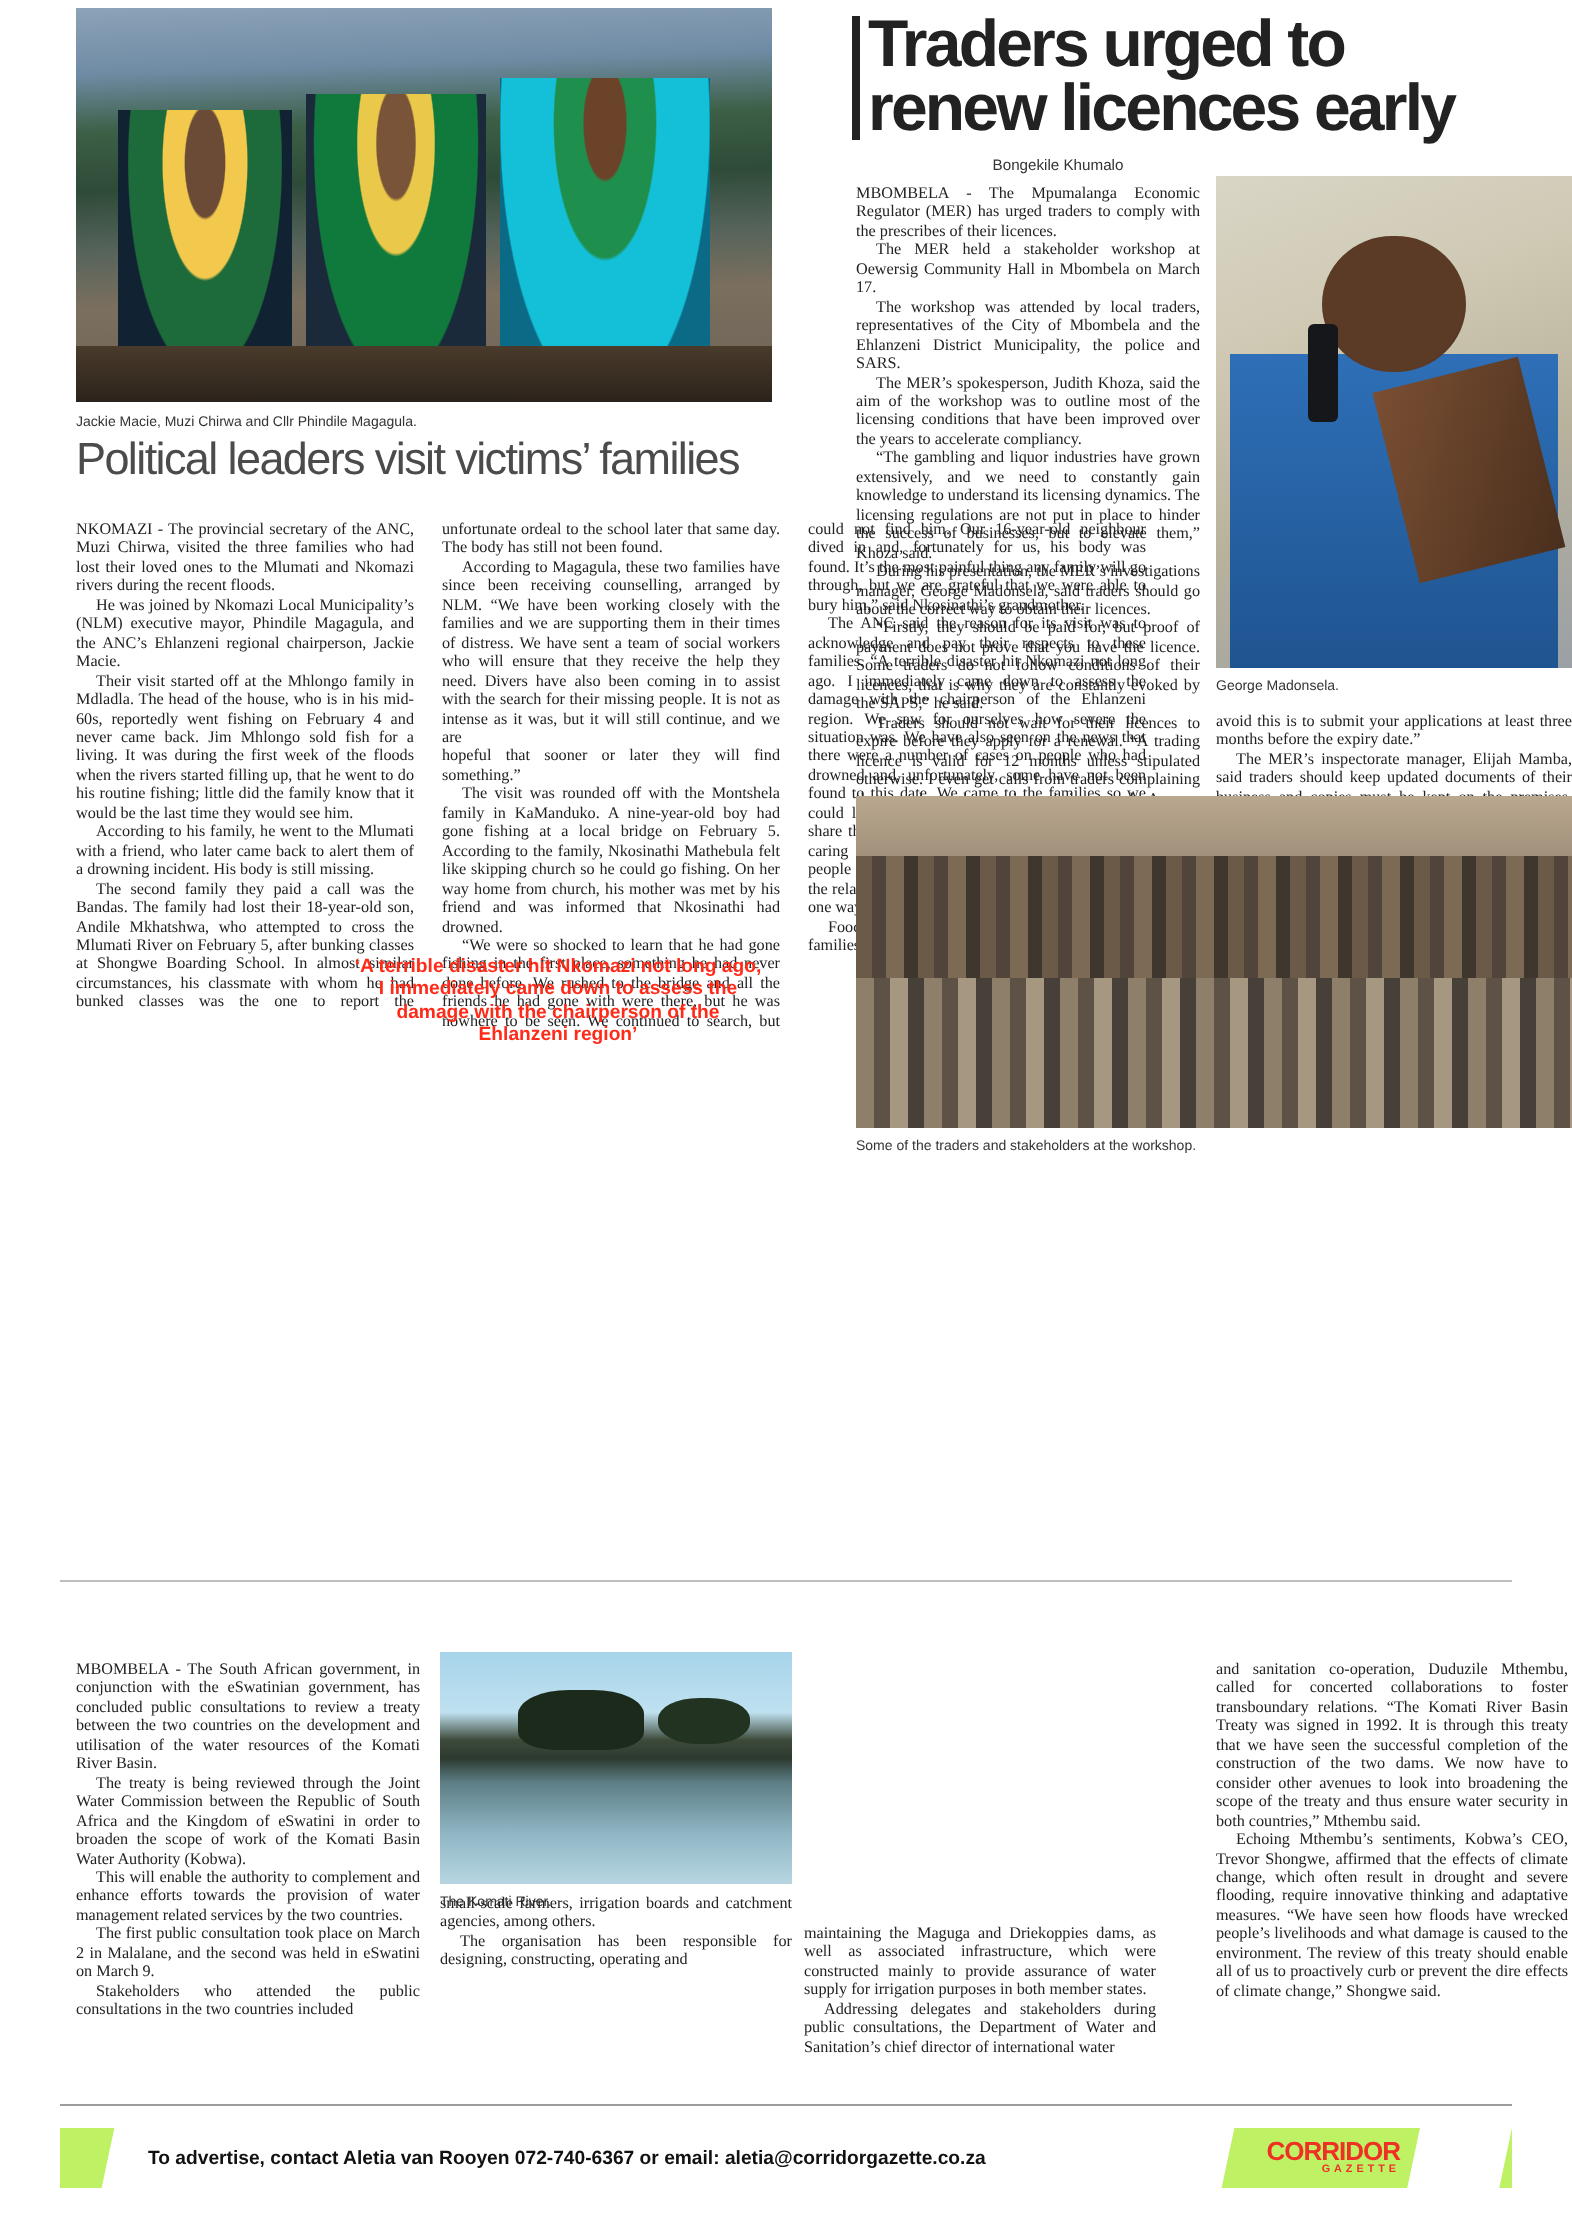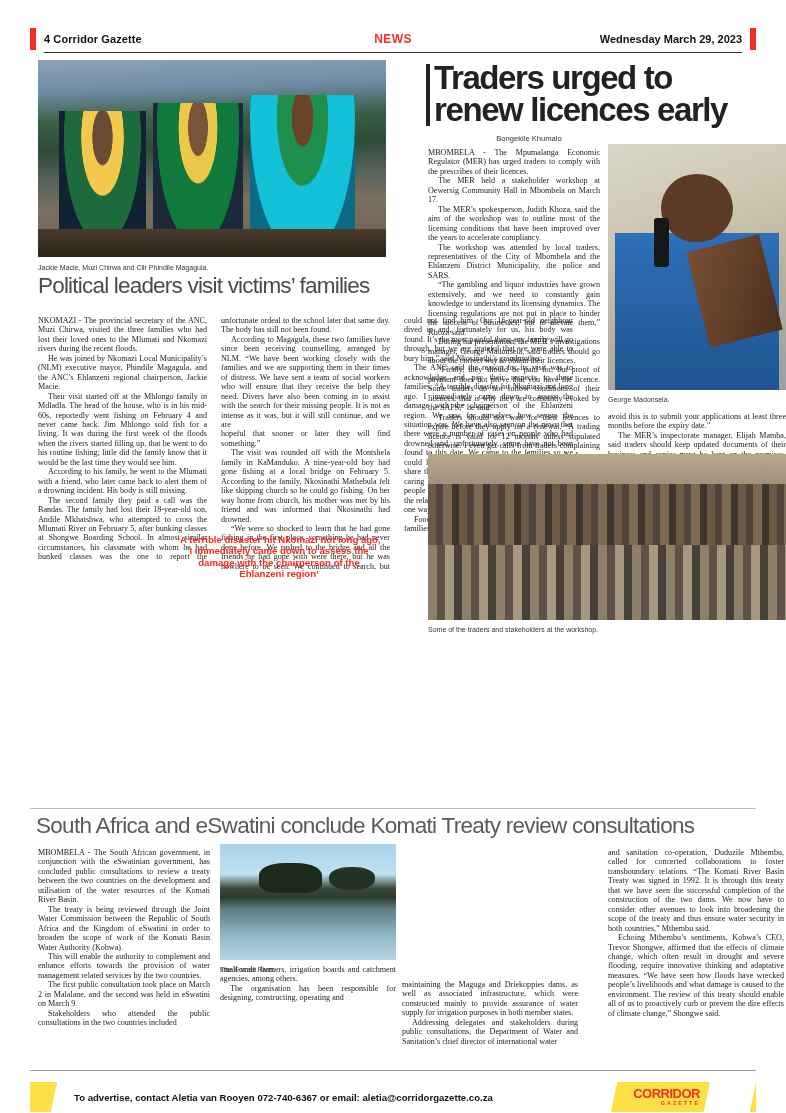--- a/index.html
+++ b/index.html
@@ -129,21 +129,21 @@
   .kphoto .tree2{position:absolute;left:62%;top:20%;width:26%;height:20%;background:#223322;border-radius:45%;}
   .kphoto-cap{position:absolute;left:220px;top:940px;width:176px;}
   .story3b{position:absolute;left:220px;top:943px;width:176px;height:80px;}
   .story3c{position:absolute;left:402px;top:958px;width:176px;height:80px;}
   .story3d{position:absolute;left:584px;top:826px;width:176px;height:212px;margin-left:24px;}
 
   
   .footer-rule{position:absolute;left:30px;right:30px;top:1048px;height:1px;background:#9c9c9c;}
   .footer{
     position:absolute;left:30px;top:1060px;width:726px;height:30px;
-    background:#fde047;display:flex;align-items:center;overflow:hidden;
+    background:#bef264;display:flex;align-items:center;overflow:hidden;
   }
   .footer .slab{
     position:absolute;left:24px;top:0;width:560px;height:30px;background:#ffffff;
     transform:skewX(-12deg);
   }
   .footer .ftext{
     position:absolute;left:44px;top:0;height:30px;display:flex;align-items:center;
     font-family:"Liberation Sans",sans-serif;font-weight:bold;font-size:9.6px;color:#111;
     white-space:nowrap;
   }
@@ -156,28 +156,20 @@
   .footer .logo .l2{font-family:"Liberation Sans",sans-serif;font-weight:bold;font-size:5.4px;
     color:#ee3124;letter-spacing:2px;margin-top:1px;}
   .footer .wedge{position:absolute;right:0;top:0;width:46px;height:30px;background:#ffffff;
     transform:skewX(-12deg);transform-origin:top right;}
 </style>
 </head>
 <body>
 
 <div class="page">
 
-  <div class="masthead">
-    <div class="mast-rule"></div>
-    <div class="mast-bar"></div>
-    <div class="mast-left">4 Corridor Gazette</div>
-    <div class="mast-center">NEWS</div>
-    <div class="mast-right">Wednesday March 29, 2023</div>
-    <div class="mast-bar-r"></div>
-  </div>
 
   <div class="top">
 
     <div class="leadphoto photo">
       <div class="fig1"></div>
       <div class="fig2"></div>
       <div class="fig3"></div>
       <div class="table"></div>
     </div>
     <div class="lead-caption caption">Jackie Macie, Muzi Chirwa and Cllr Phindile Magagula.</div>
@@ -204,22 +196,22 @@
 
     <div class="hl2-bar"></div>
     <div class="headline2">
       <div>Traders urged to</div>
       <div>renew licences early</div>
     </div>
     <div class="byline2">Bongekile Khumalo</div>
     <div class="story2 col-text">
         <p class="noind">MBOMBELA - The Mpumalanga Economic Regulator (MER) has urged traders to comply with the prescribes of their licences.</p>
         <p>The MER held a stakeholder workshop at Oewersig Community Hall in Mbombela on March 17.</p>
+        <p>The workshop was attended by local traders, representatives of the City of Mbombela and the Ehlanzeni District Municipality, the police and SARS.</p>
         <p>The MER’s spokesperson, Judith Khoza, said the aim of the workshop was to outline most of the licensing conditions that have been improved over the years to accelerate compliancy.</p>
-        <p>The workshop was attended by local traders, representatives of the City of Mbombela and the Ehlanzeni District Municipality, the police and SARS.</p>
         <p>“The gambling and liquor industries have grown extensively, and we need to constantly gain knowledge to understand its licensing dynamics. The licensing regulations are not put in place to hinder the success of businesses, but to elevate them,” Khoza said.</p>
         <p>During his presentation, the MER’s investigations manager, George Madonsela, said traders should go about the correct way to obtain their licences.</p>
         <p>“Firstly, they should be paid for, but proof of payment does not prove that you have the licence. Some traders do not follow conditions of their licences, that is why they are constantly evoked by the SAPS,” he said.</p>
         <p>Traders should not wait for their licences to expire before they apply for a renewal. “A trading licence is valid for 12 months unless stipulated otherwise. I even get calls from traders complaining that we take too long to issue their renewals. An easy solution to</p>
       </div>
 
     <div class="rphoto photo">
       <div class="body"></div>
       <div class="head"></div>
       <div class="arm"></div>
@@ -232,21 +224,20 @@
       </div>
 
     <div class="wphoto photo">
       <div class="crowd"></div>
       <div class="row2"></div>
     </div>
     <div class="wphoto-cap caption">Some of the traders and stakeholders at the workshop.</div>
   </div>
 
   <div class="hr-bottom"></div>
-  <div class="headline3">South Africa and eSwatini conclude Komati Treaty review consultations</div>
 
   <div class="story3a col-text">
       <p class="noind">MBOMBELA - The South African government, in conjunction with the eSwatinian government, has concluded public consultations to review a treaty between the two countries on the development and utilisation of the water resources of the Komati River Basin.</p>
       <p>The treaty is being reviewed through the Joint Water Commission between the Republic of South Africa and the Kingdom of eSwatini in order to broaden the scope of work of the Komati Basin Water Authority (Kobwa).</p>
       <p>This will enable the authority to complement and enhance efforts towards the provision of water management related services by the two countries.</p>
       <p>The first public consultation took place on March 2 in Malalane, and the second was held in eSwatini on March 9.</p>
       <p>Stakeholders who attended the public consultations in the two countries included</p>
     </div>
 
   <div class="kphoto photo">

